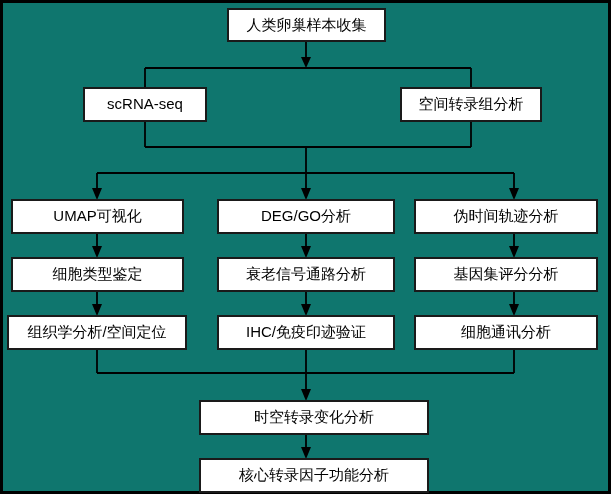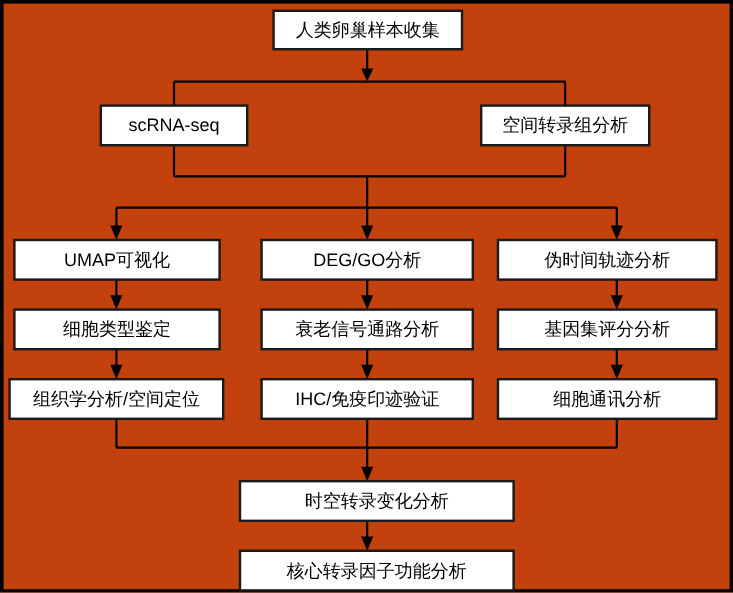--- a/index.html
+++ b/index.html
@@ -7,21 +7,21 @@
     padding: 0;
     background: #ffffff;
   }
   body {
     font-family: "Liberation Sans", "DejaVu Sans", sans-serif;
   }
   #canvas {
     position: relative;
     width: 611px;
     height: 494px;
-    background: #c2410c;
+    background: #0f766e;
     overflow: hidden;
   }
   #flow-svg {
     position: absolute;
     left: 0;
     top: 0;
     width: 611px;
     height: 494px;
   }
   .outer-frame {

